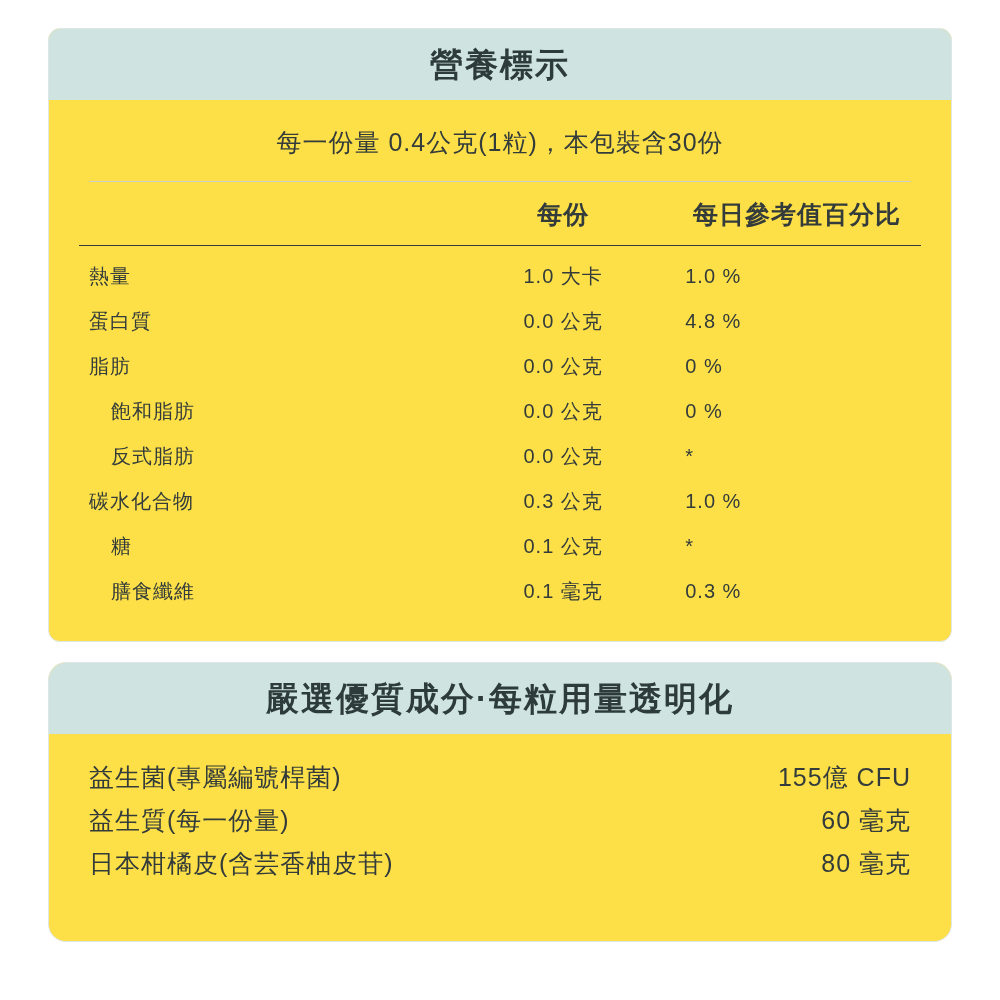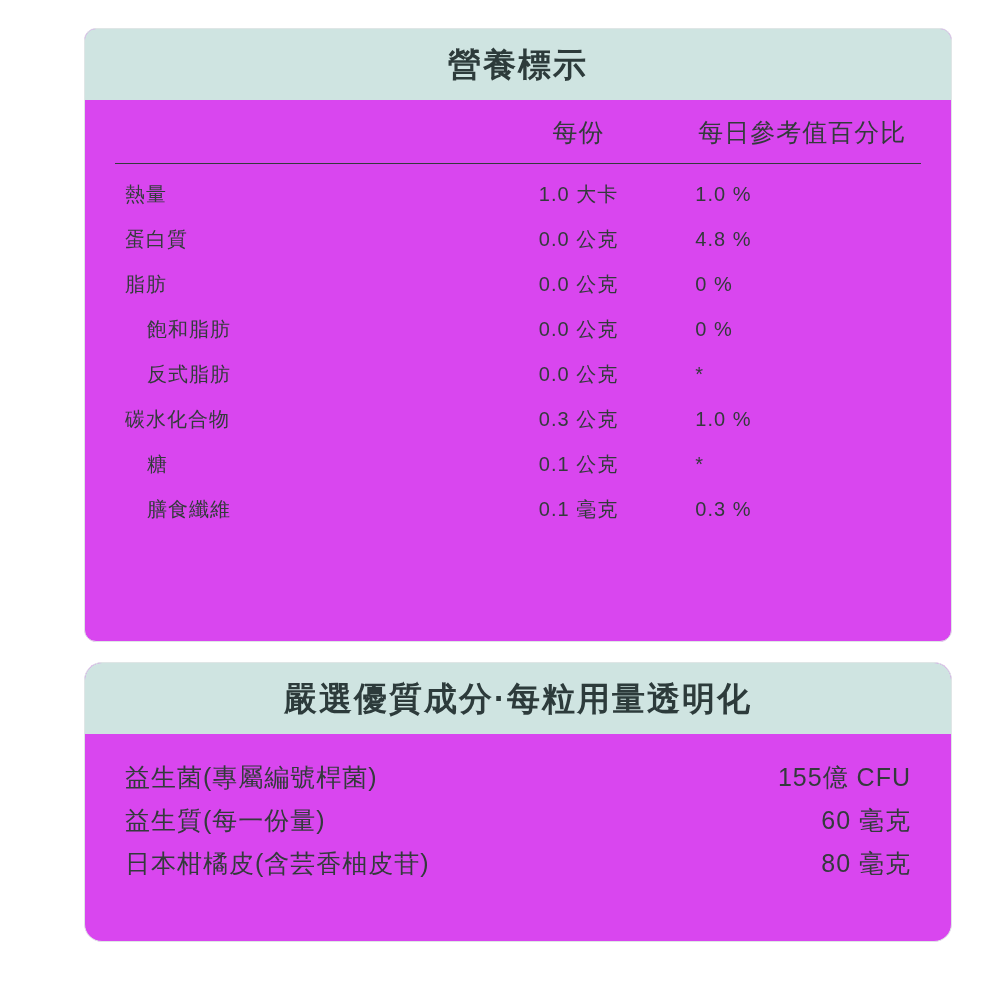--- a/index.html
+++ b/index.html
@@ -14,26 +14,25 @@
     position: relative;
     width: 1000px;
     height: 1000px;
     box-sizing: border-box;
   }
 
   .card {
     position: absolute;
     left: 48px;
     right: 48px;
-    background: #d946ef;
+    background: #fde047;
     border: 1px solid #dfe6e6;
     border-radius: 12px;
     box-sizing: border-box;
     overflow: hidden;
-    margin-left: 36px;
   }
 
   .card-header {
     background: #cfe4e1;
     text-align: center;
     color: #2d3b3b;
     font-size: 33px;
     font-weight: bold;
     letter-spacing: 2px;
     padding: 14px 0 12px 0;
@@ -63,21 +62,21 @@
     border-collapse: collapse;
     margin: 0 auto;
     table-layout: fixed;
   }
   .nut-table col.c1 { width: 43%; }
   .nut-table col.c2 { width: 29%; }
   .nut-table col.c3 { width: 28%; }
 
   .nut-table thead th {
     font-size: 25px;
-    font-weight: normal;
+    font-weight: bold;
     color: #333b3b;
     padding: 16px 0 14px 0;
     border-bottom: 1px solid #333b3b;
     letter-spacing: 1px;
   }
   .nut-table thead th.h-blank { border-bottom: 1px solid #333b3b; }
   .nut-table thead th.h-per { text-align: center; }
   .nut-table thead th.h-dv { text-align: center; padding-right: 12px; }
 
   .nut-table tbody td {
@@ -115,20 +114,21 @@
   .ing-value { text-align: right; white-space: pre; }
 </style>
 </head>
 <body>
 
 <div class="page">
 
   <section class="card" id="nutrition-card">
     <div class="card-header">營養標示</div>
     <div class="nutrition-body">
+      <div class="serving-line">每一份量 0.4公克(1粒)，本包裝含30份</div>
       <table class="nut-table">
         <colgroup>
           <col class="c1">
             <col class="c2">
             <col class="c3">
         </colgroup>
         <thead>
           <tr>
             <th class="h-blank"></th>
             <th class="h-per">每份</th>

